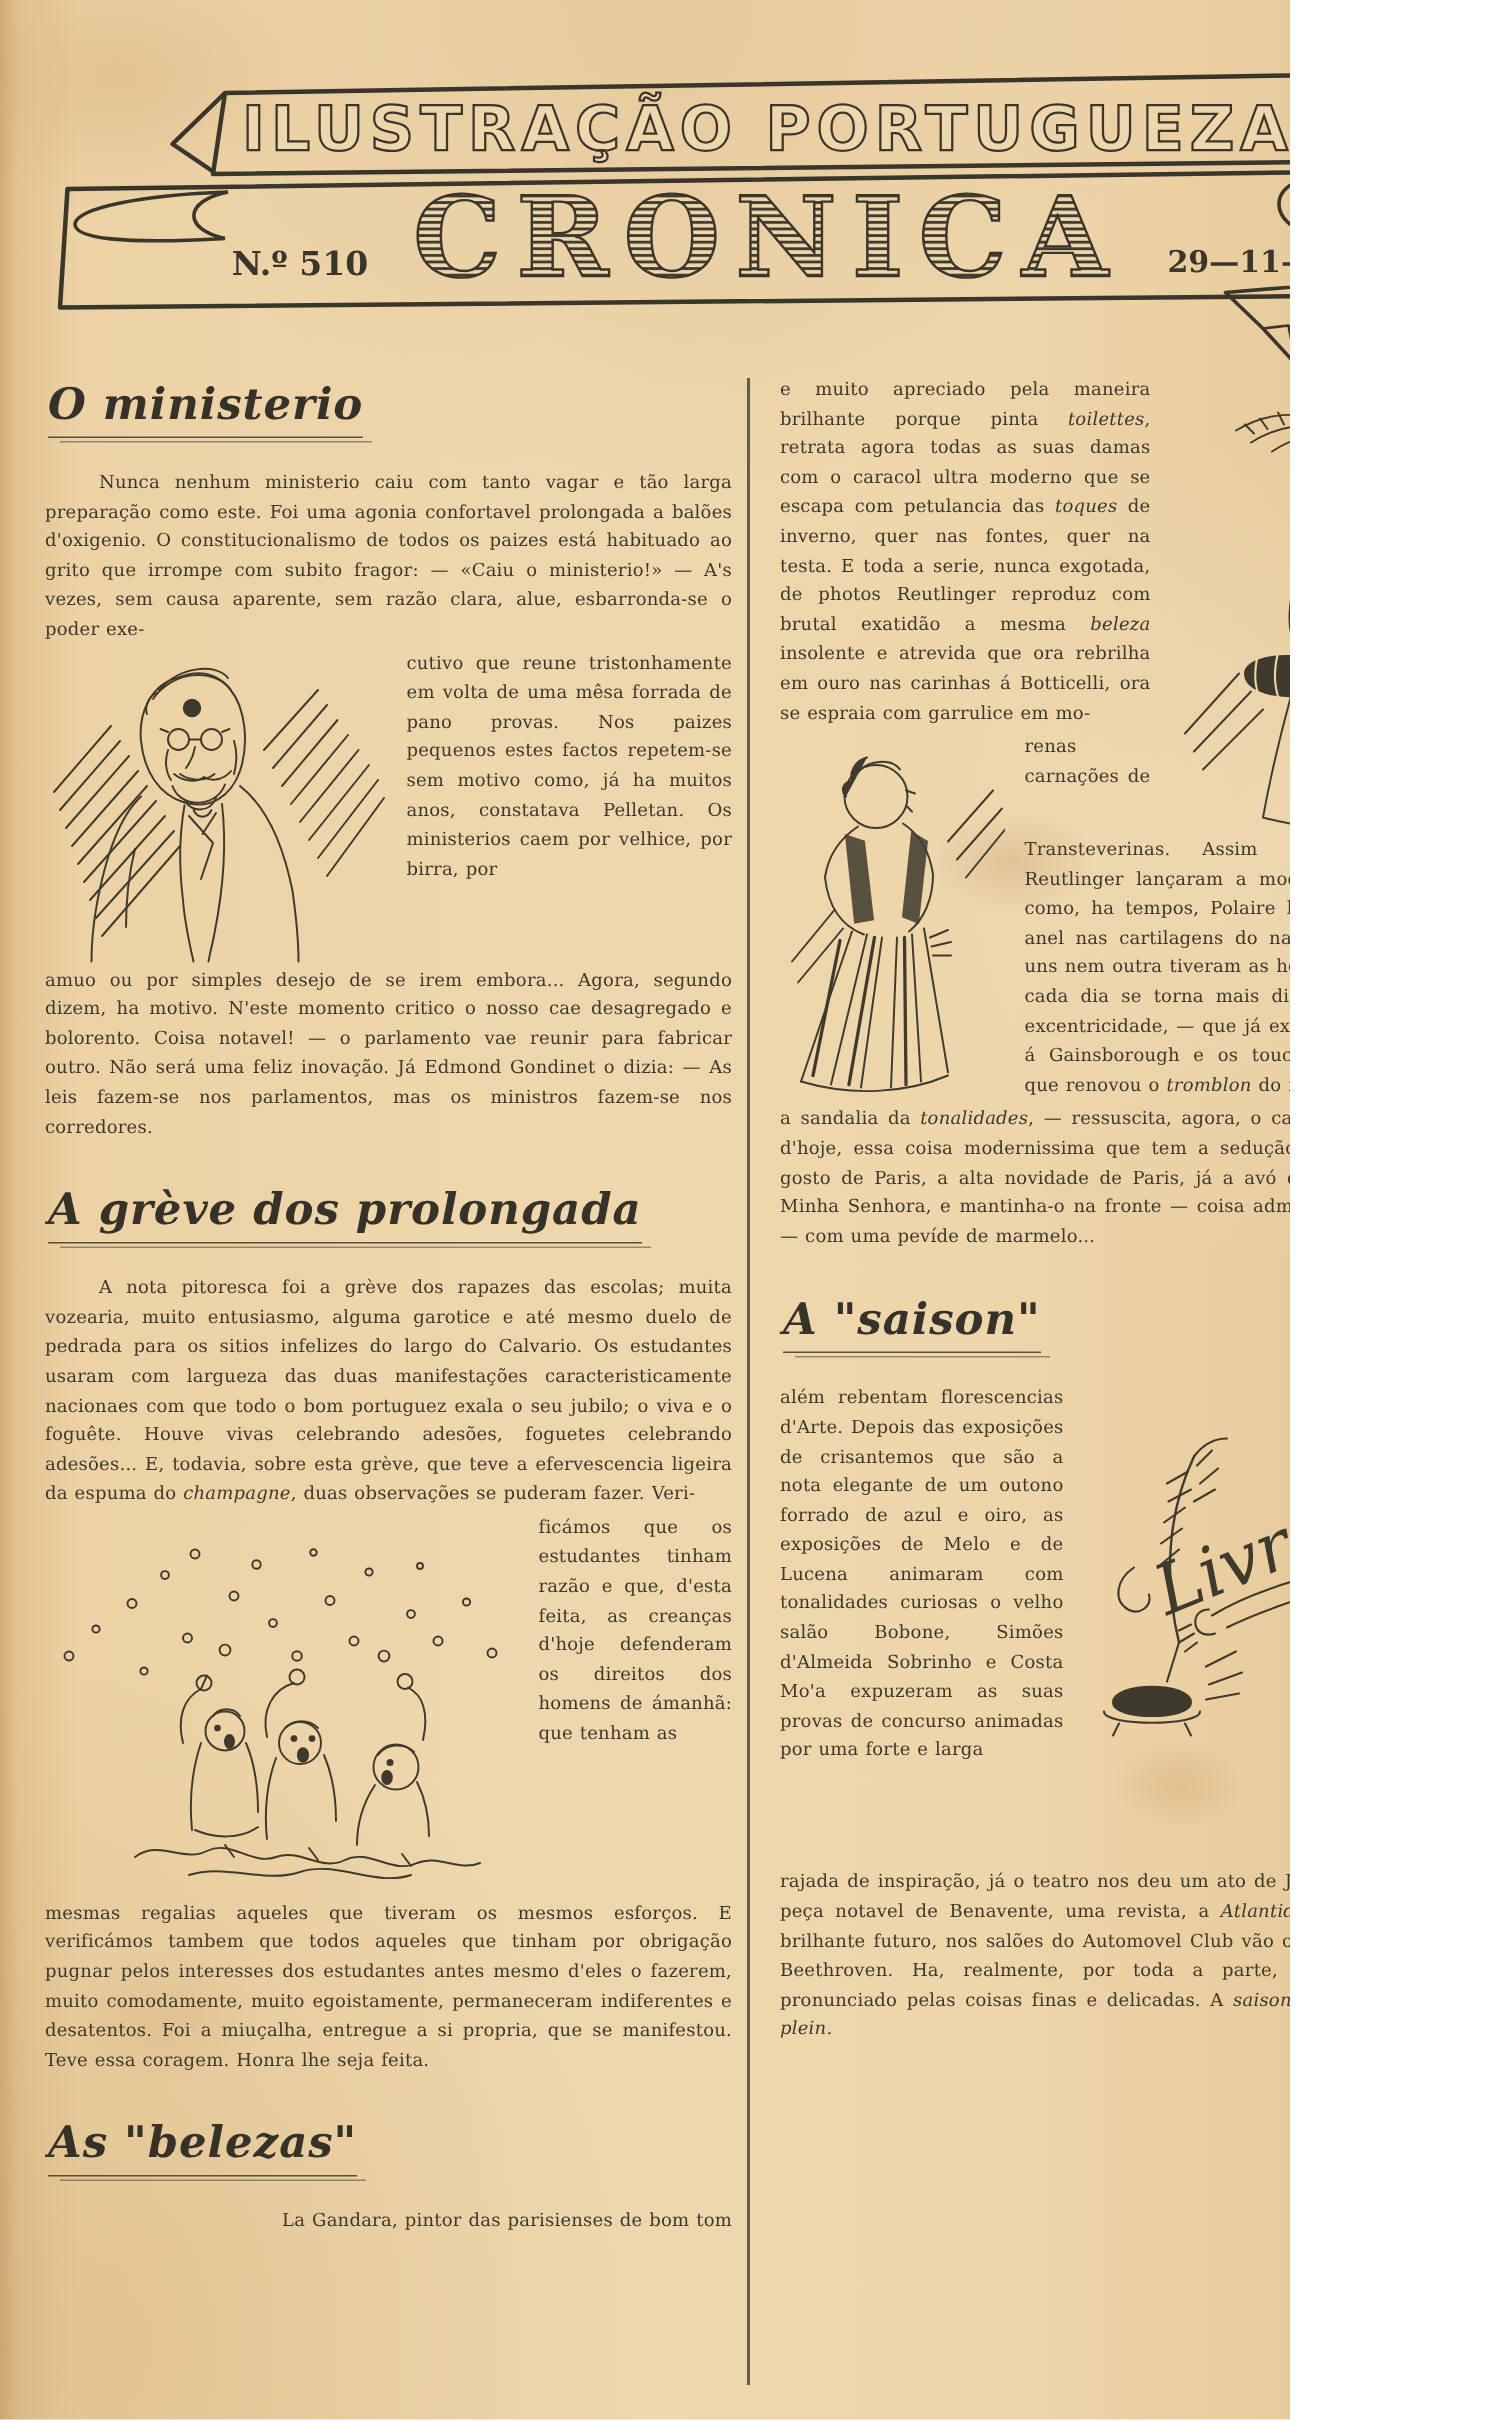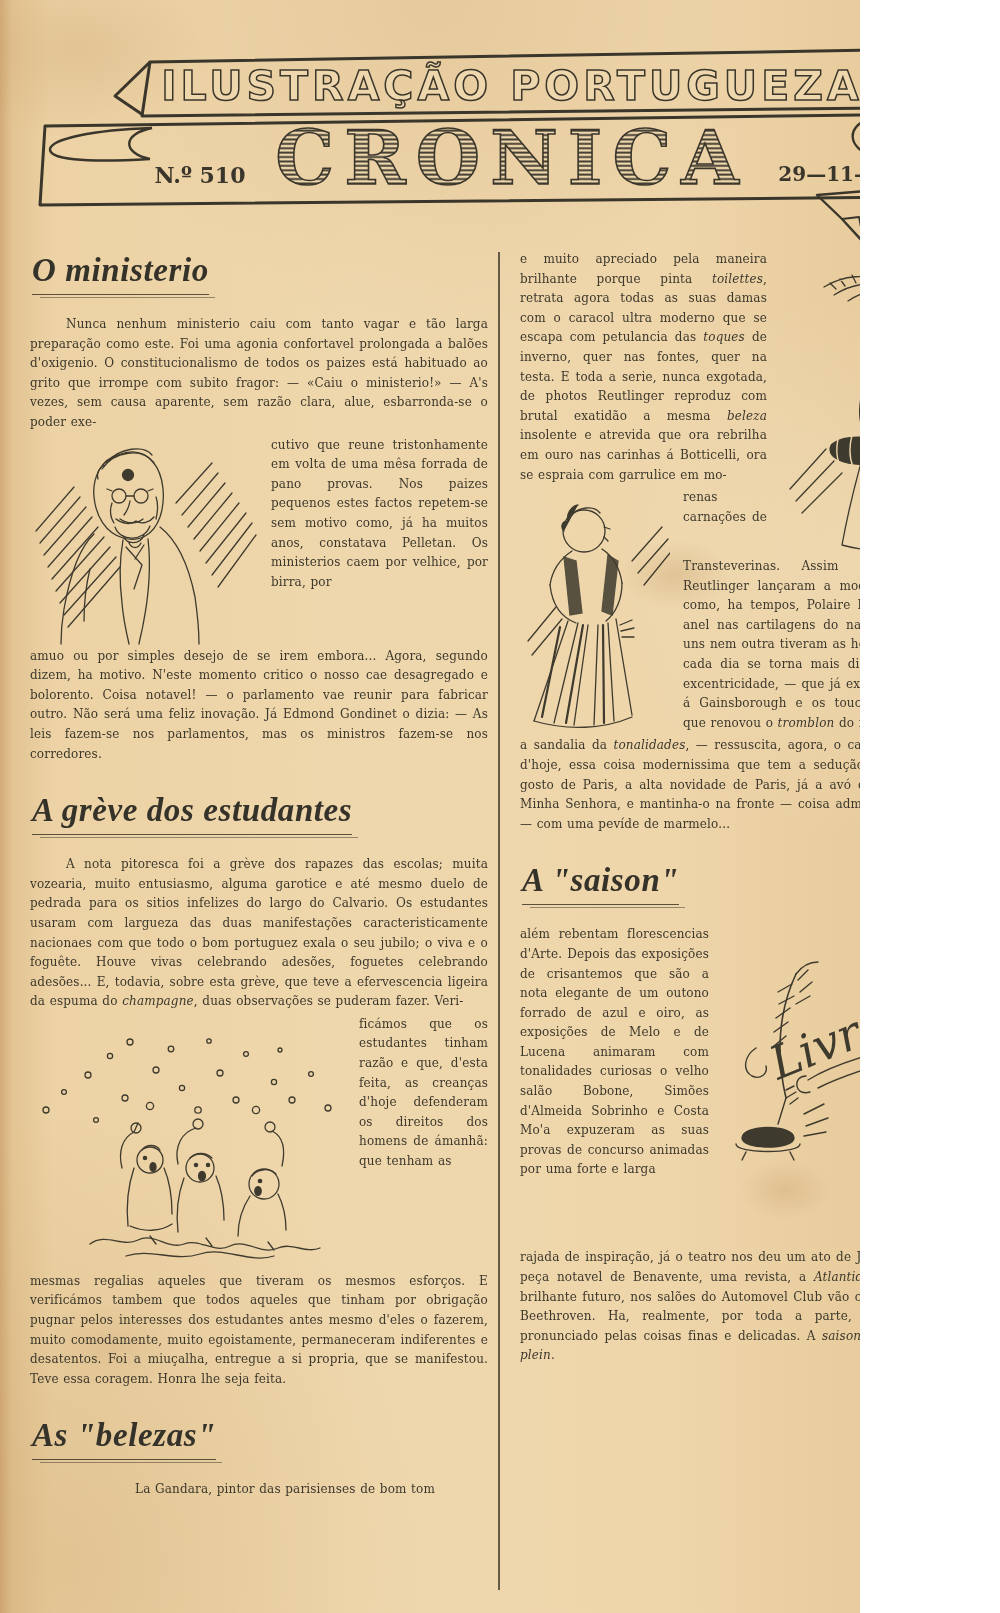--- a/index.html
+++ b/index.html
@@ -13,29 +13,29 @@
       radial-gradient(40% 25% at 100% 35%, rgba(255,246,228,.25), transparent 70%),
       linear-gradient(90deg,#d2ab77 0,#e3c493 1.4%,#ecd2a4 6%,#efd7ad 42%,#eed5aa 78%,#e8cc9d 100%);
   }
   .stain { position:absolute; border-radius:50%; pointer-events:none; }
   .masthead { position:absolute; left:22px; top:36px; width:956px; height:215px; }
   .columns { position:absolute; left:30px; top:250px; width:948px; height:1360px; display:flex; overflow:hidden; }
   .col-left { width:458px; }
   .divider { width:2px; background:rgba(62,56,42,.78); margin:2px 6px 20px 10px; }
   .col-right { flex:1; padding-left:14px; }
 
-  .heading { font-style:italic; font-weight:bold; font-size:33px; letter-spacing:.6px; margin:28px 0 20px 2px; color:#35322a;font-family:Liberation Serif, serif; }
+  .heading { font-style:italic; font-weight:bold; font-size:29px; letter-spacing:.6px; margin:28px 0 20px 2px; color:#35322a; }
   .heading.first { margin-top:2px; }
   .heading .u { display:inline-block; position:relative; padding-bottom:5px; border-bottom:1.6px solid rgba(62,56,42,.85); }
   .heading .u::after { content:""; position:absolute; left:8px; right:-6px; bottom:-4px; border-bottom:1px solid rgba(62,56,42,.5); }
 
   p.bodytext { margin:0 0 3px 0; font-size:12px; line-height:19.6px; text-align:justify; letter-spacing:.15px; word-spacing:.6px; }
   p.indent { text-indent:36px; }
   p.clear { clear:both; }
-  p.oneline { text-align:center; text-indent:52px; }
+  p.oneline { text-align:right; text-indent:52px; }
   .fl { float:left; margin:3px 13px 2px 0; }
   .fr { float:right; margin:3px 0 2px 11px; }
   .illus { display:block; }
 </style>
 </head>
 <body>
 
 <div class="page">
 
   <div class="stain" style="left:620px;top:540px;width:110px;height:70px;background:radial-gradient(closest-side,rgba(150,95,35,.16),transparent);"></div>
@@ -89,21 +89,21 @@
             <path d="M86 80 C92 85 101 86 106 82 M106 82 C112 86 120 83 124 78"></path>
             <path d="M64 95 C50 108 40 136 34 170 C32 182 31 194 31 205 M130 88 C148 102 159 128 165 158 C167 172 169 190 169 205"></path>
             <path d="M93 101 C90 118 89 140 92 164 C93 178 96 192 99 205 M118 100 C121 126 119 156 113 186 C112 192 110 199 109 205"></path>
             <path d="M96 108 L112 126 L104 150 M114 106 L105 120 M60 130 C56 146 54 164 54 182"></path>
           </g>
         </svg>
         <p class="bodytext">cutivo que reune tristonhamente em volta de uma mêsa forrada de pano provas. Nos paizes pequenos estes factos repetem-se sem motivo como, já ha muitos anos, constatava Pelletan. Os ministerios caem por velhice, por birra, por</p>
       </div>
       <p class="bodytext clear">amuo ou por simples desejo de se irem embora... Agora, segundo dizem, ha motivo. N'este momento critico o nosso cae desagregado e bolorento. Coisa notavel! — o parlamento vae reunir para fabricar outro. Não será uma feliz inovação. Já Edmond Gondinet o dizia: — As leis fazem-se nos parlamentos, mas os ministros fazem-se nos corredores.</p>
 
-      <h2 class="heading"><span class="u">A grève dos estudantes</span></h2>
+      <h2 class="heading"><span class="u">A grève dos prolongada</span></h2>
       <p class="bodytext indent">A nota pitoresca foi a grève dos rapazes das escolas; muita vozearia, muito entusiasmo, alguma garotice e até mesmo duelo de pedrada para os sitios infelizes do largo do Calvario. Os estudantes usaram com largueza das duas manifestações caracteristicamente nacionaes com que todo o bom portuguez exala o seu jubilo; o viva e o foguête. Houve vivas celebrando adesões, foguetes celebrando adesões... E, todavia, sobre esta grève, que teve a efervescencia ligeira da espuma do <i>champagne</i>, duas observações se puderam fazer. Veri-</p>
 
       <div>
         <svg class="illus fl" width="316" height="252" viewBox="0 0 316 252">
           <g fill="none" stroke="#3e3a2e" stroke-width="1.3" stroke-linecap="round">
             <circle cx="16" cy="92" r="3"></circle>
               <circle cx="34" cy="74" r="2.4"></circle>
               <circle cx="58" cy="57" r="3"></circle>
               <circle cx="80" cy="38" r="2.6"></circle>
               <circle cx="100" cy="24" r="3"></circle>

